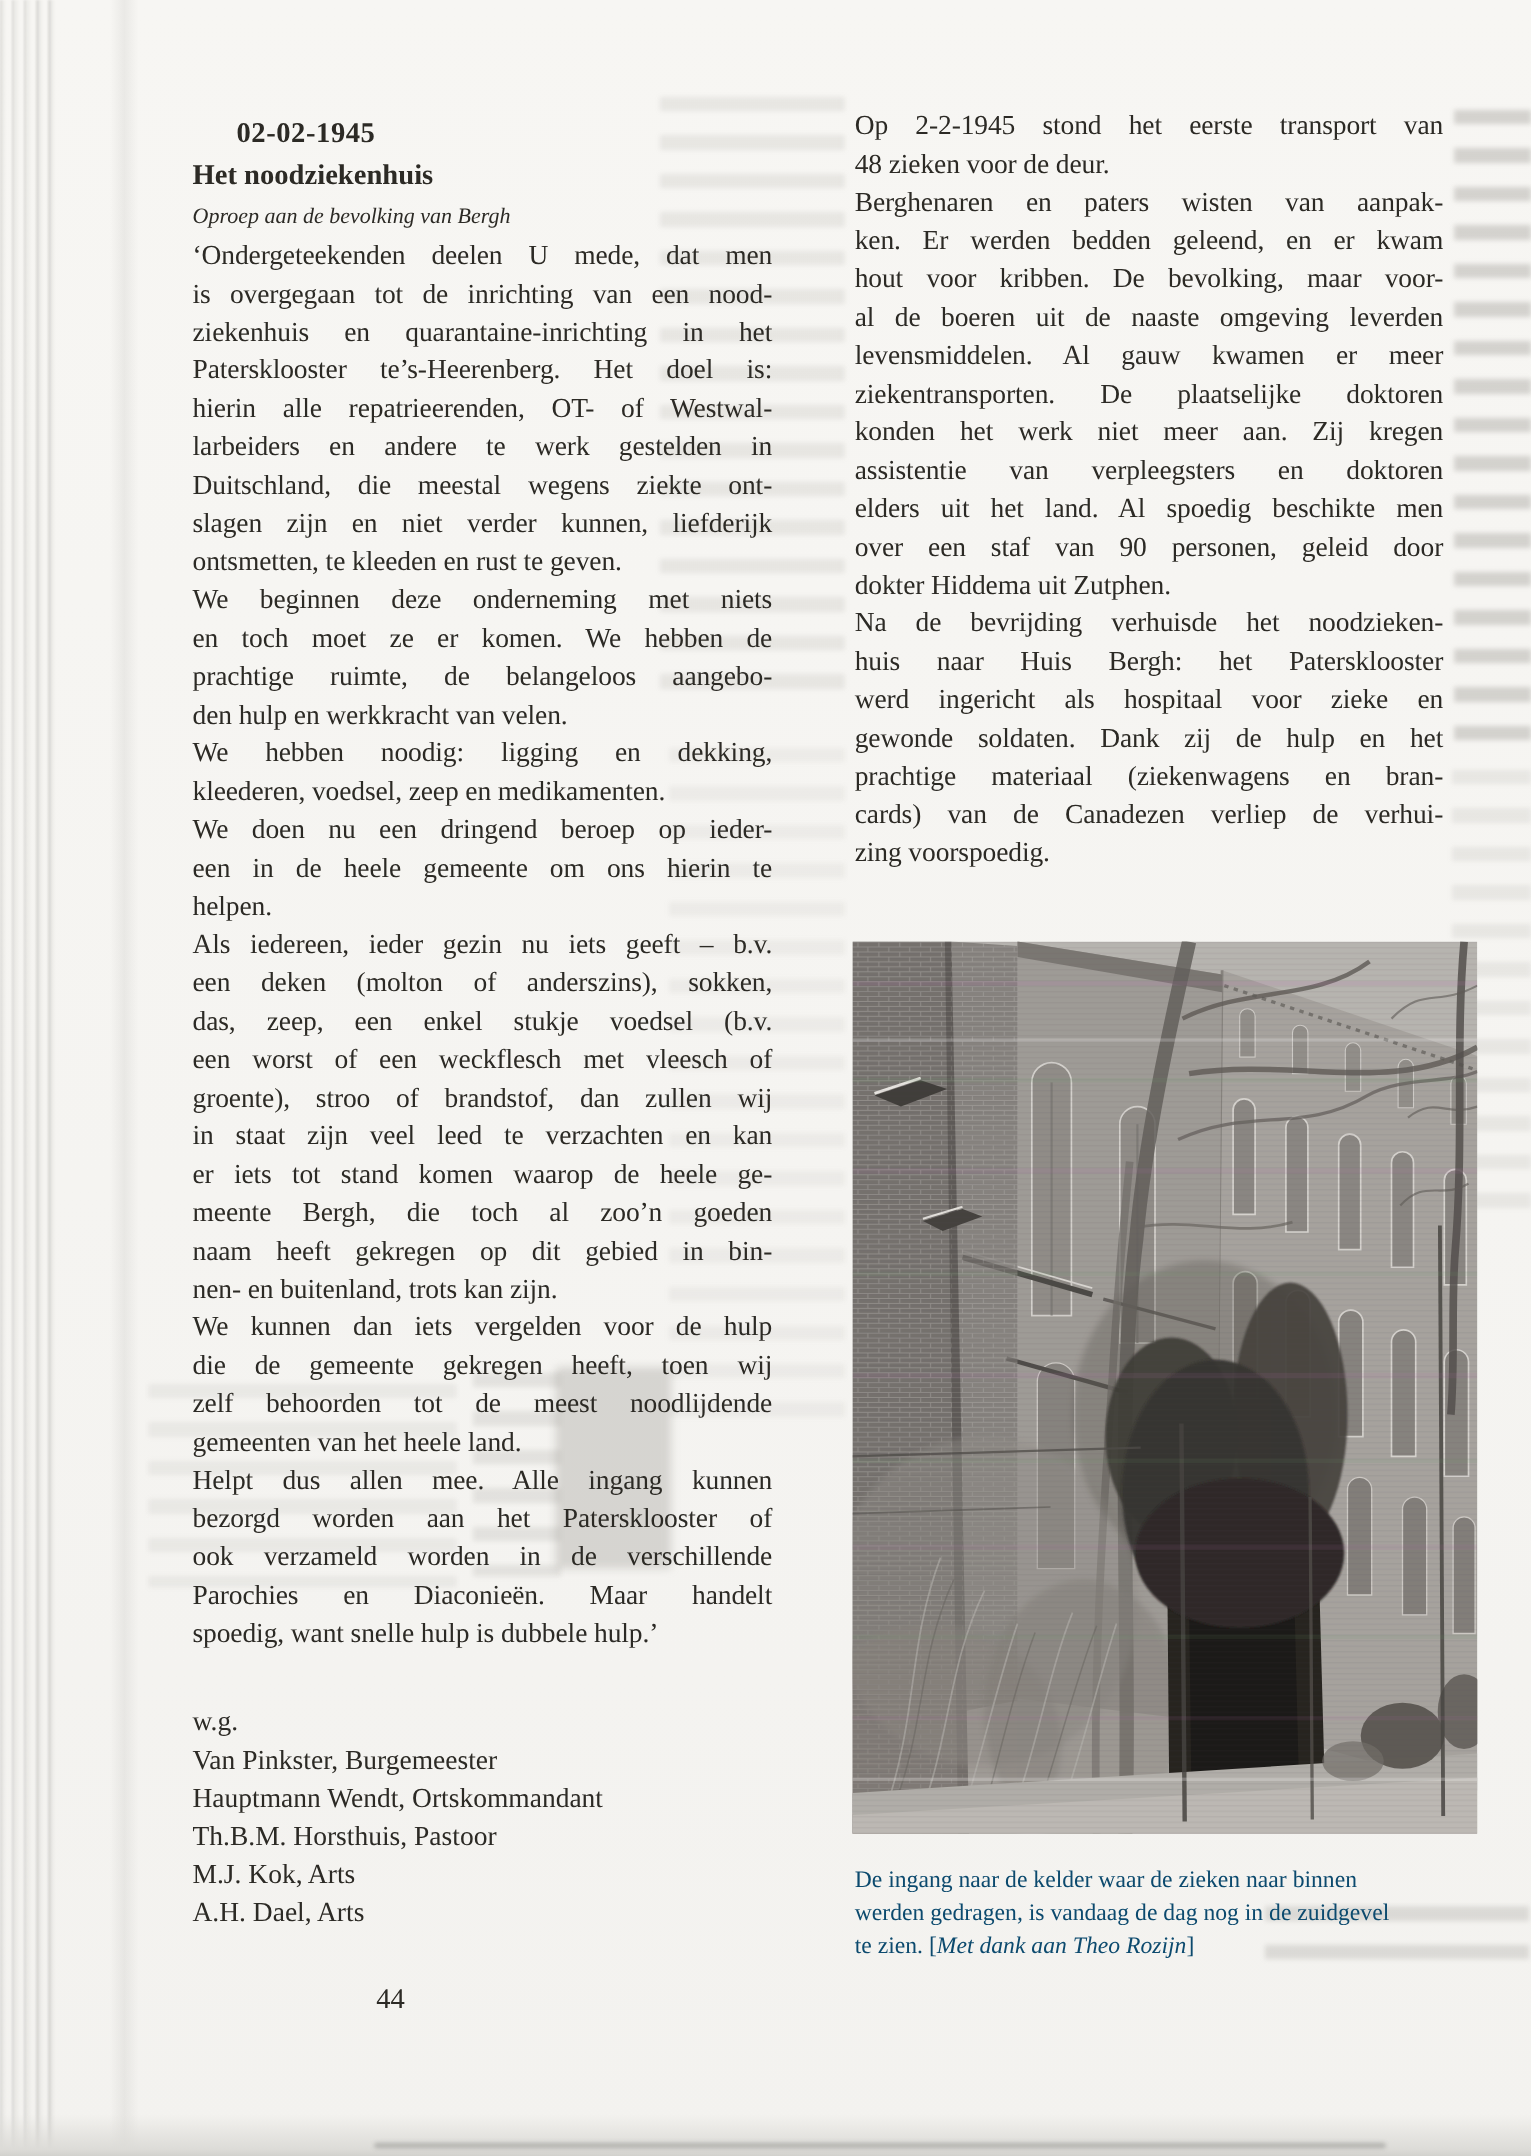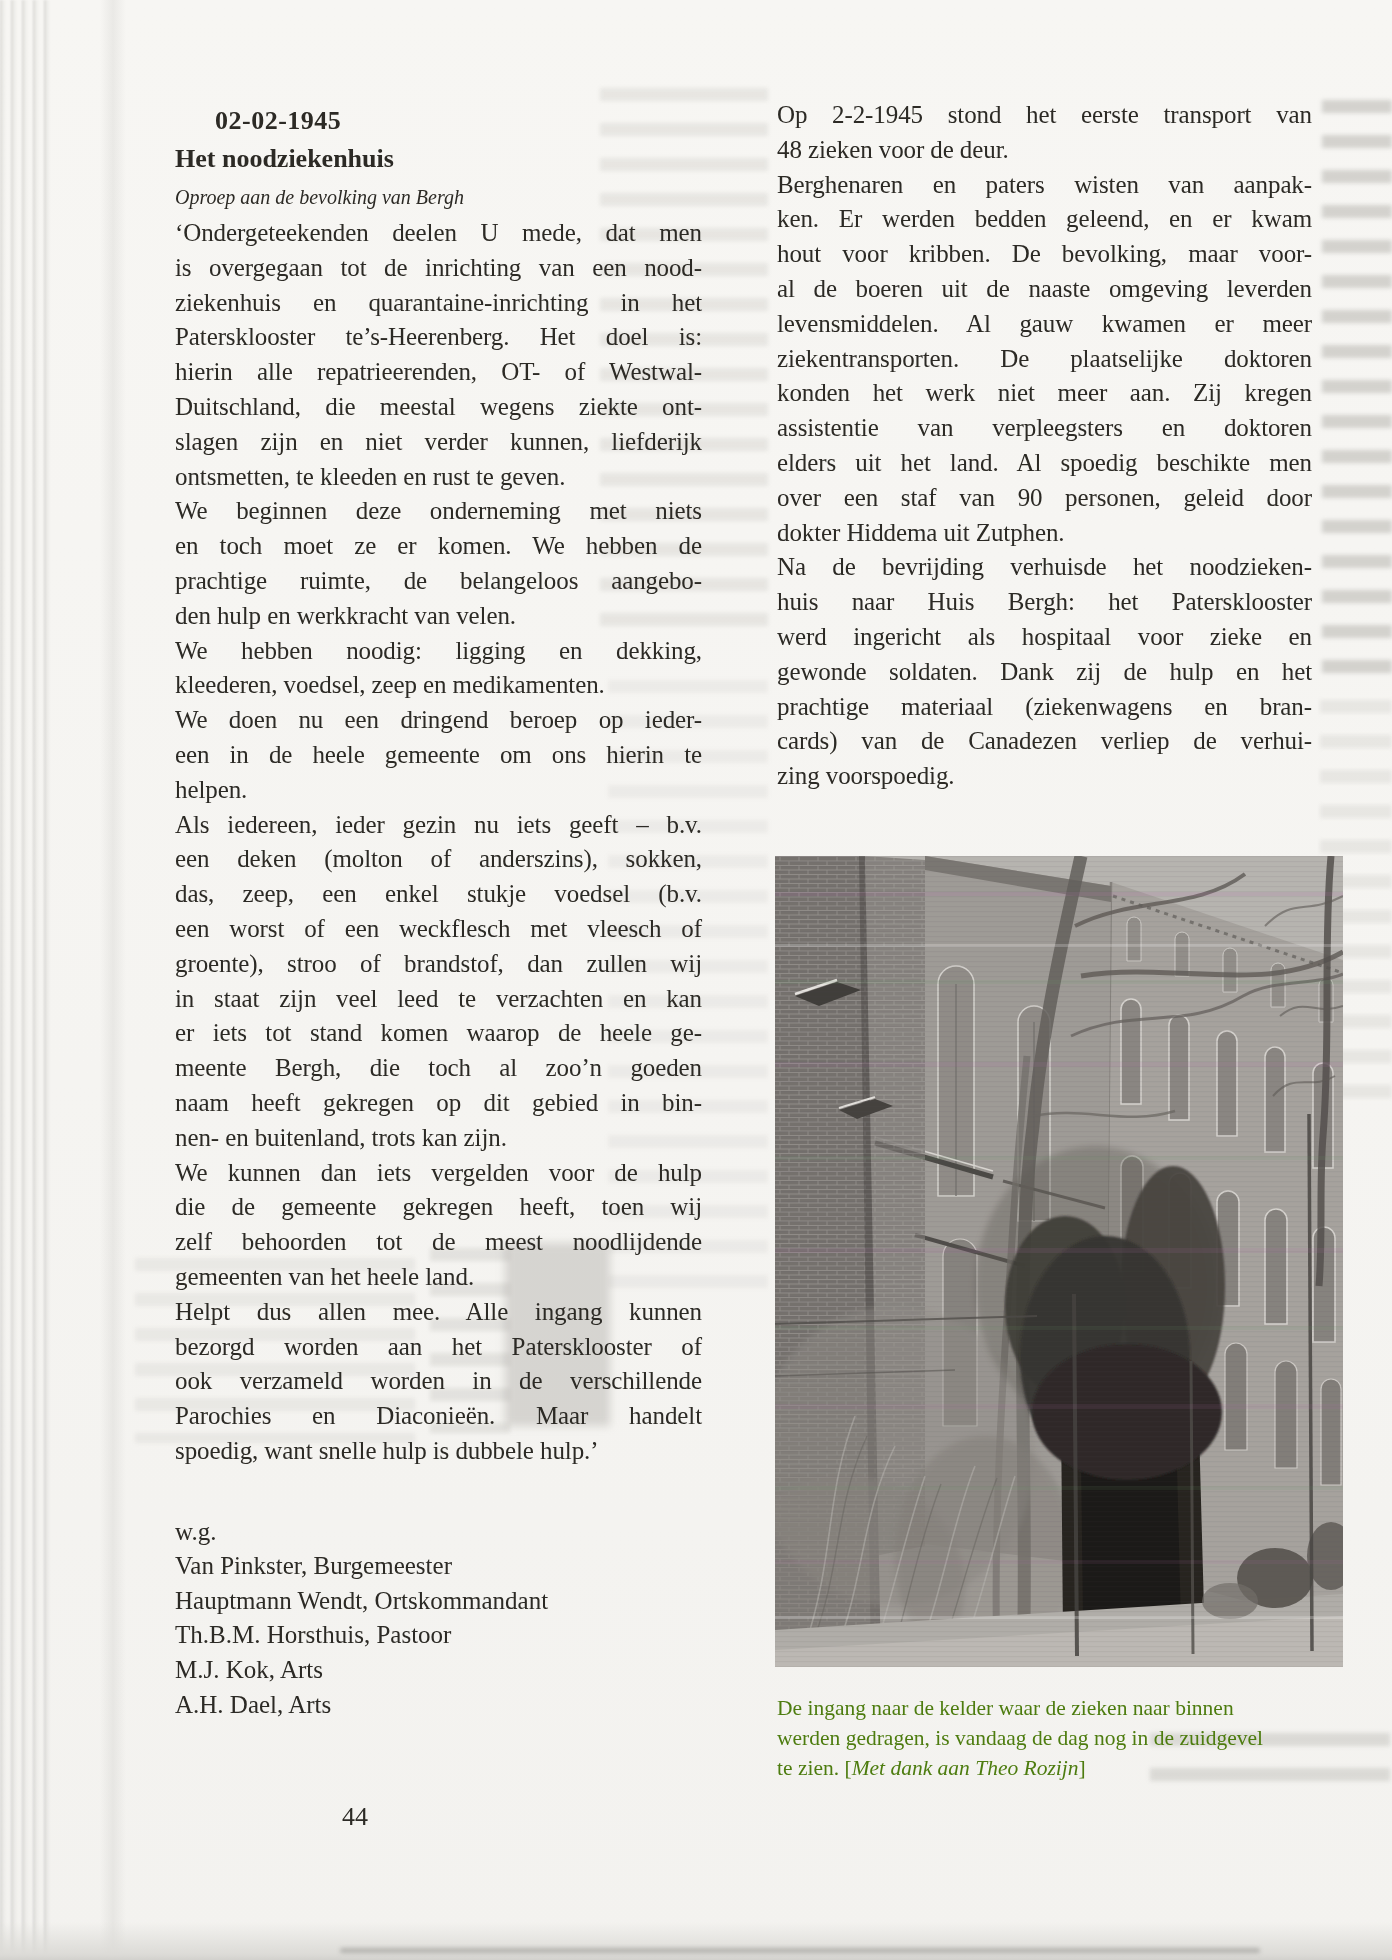--- a/index.html
+++ b/index.html
@@ -50,21 +50,21 @@
   }
   .bodyline.pend { text-align:left; text-align-last:left; }
 
   .spacer { height:46px; }
   .sigline { font-size:25px; line-height:34.6px; }
 
   .photo { left:775px; top:856px; width:568px; height:811px; margin:0; }
   .photo svg { display:block; }
 
   .caption { left:777px; top:1693px; width:540px; margin:0; }
-  .capline { font-size:21.5px; line-height:30px; color:#4d7c0f; }
+  .capline { font-size:21.5px; line-height:30px; color:#0c4a6e; }
   .capline .it { font-style:italic; }
 
   .pagenum { left:318px; top:1800px; width:74px; text-align:center; font-size:26px; line-height:34px; }
 </style>
 </head>
 <body>
 
 <div class="abs" style="left:0;top:0;width:1392px;height:1620px;">
 
   <div class="abs binding"></div>
@@ -82,20 +82,21 @@
   <div class="abs leftcol">
     <div class="h-date">02-02-1945</div>
     <div class="h-title">Het noodziekenhuis</div>
     <div class="h-sub">Oproep aan de bevolking van Bergh</div>
     <div>
         <div class="bodyline">‘Ondergeteekenden deelen U mede, dat men</div>
         <div class="bodyline">is overgegaan tot de inrichting van een nood-</div>
         <div class="bodyline">ziekenhuis en quarantaine-inrichting in het</div>
         <div class="bodyline">Patersklooster te’s-Heerenberg. Het doel is:</div>
         <div class="bodyline">hierin alle repatrieerenden, OT- of Westwal-</div>
+        <div class="bodyline">larbeiders en andere te werk gestelden in</div>
         <div class="bodyline">Duitschland, die meestal wegens ziekte ont-</div>
         <div class="bodyline">slagen zijn en niet verder kunnen, liefderijk</div>
         <div class="bodyline pend">ontsmetten, te kleeden en rust te geven.</div>
         <div class="bodyline">We beginnen deze onderneming met niets</div>
         <div class="bodyline">en toch moet ze er komen. We hebben de</div>
         <div class="bodyline">prachtige ruimte, de belangeloos aangebo-</div>
         <div class="bodyline pend">den hulp en werkkracht van velen.</div>
         <div class="bodyline">We hebben noodig: ligging en dekking,</div>
         <div class="bodyline pend">kleederen, voedsel, zeep en medikamenten.</div>
         <div class="bodyline">We doen nu een dringend beroep op ieder-</div>

